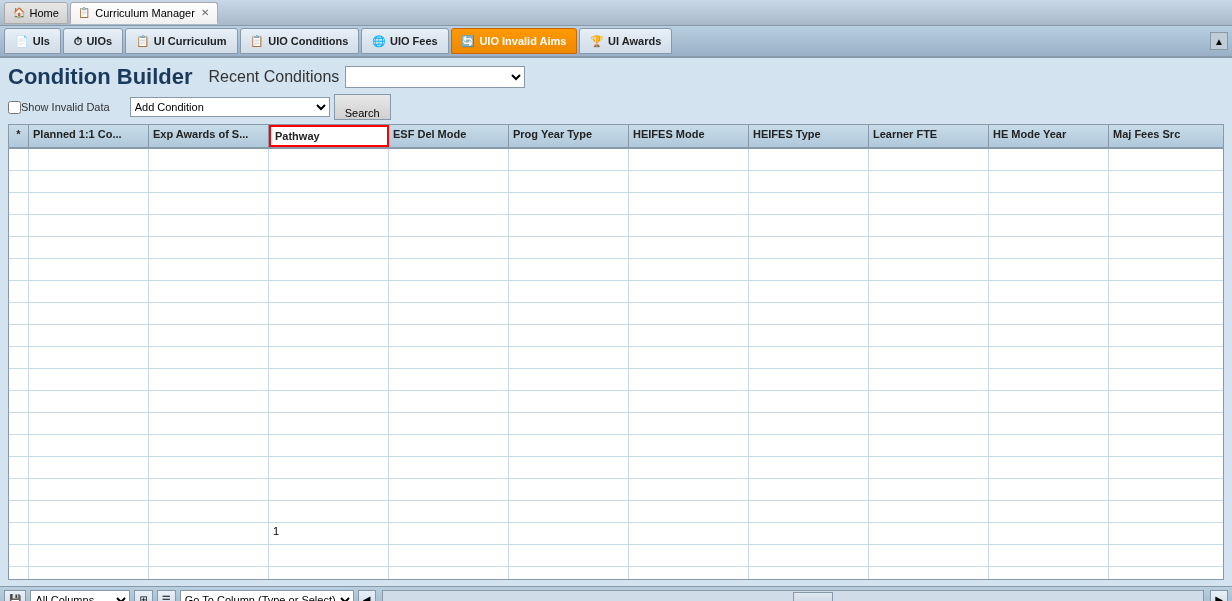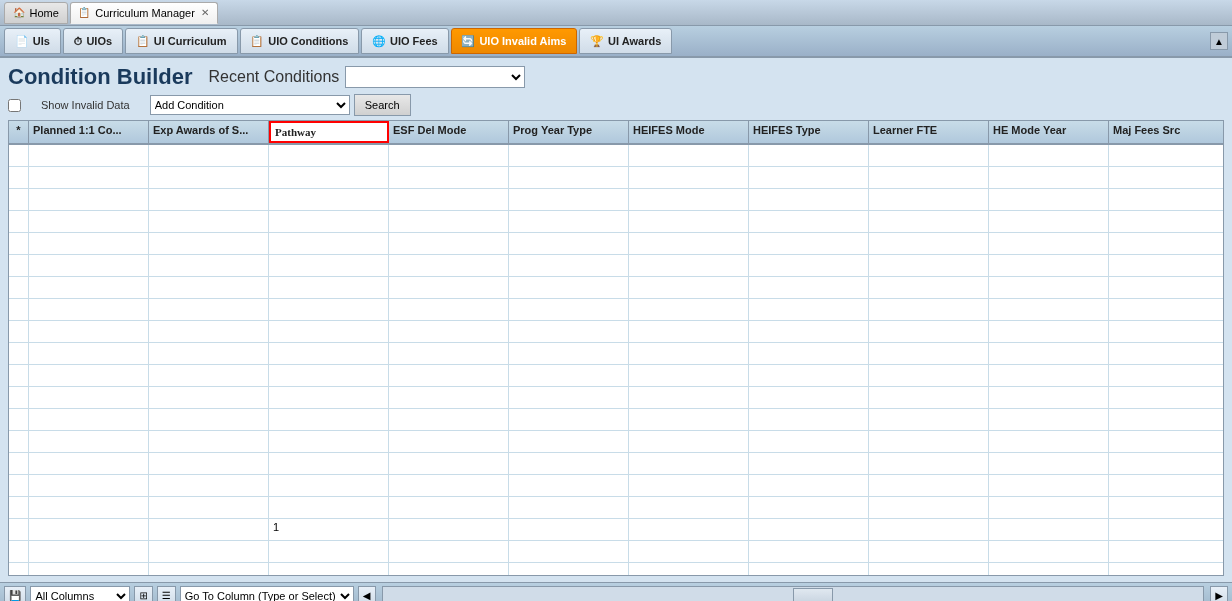--- a/index.html
+++ b/index.html
@@ -110,38 +110,38 @@
     .toolbar-row {
       display: flex;
       align-items: center;
       margin-bottom: 4px;
     }
     .show-invalid-label {
       font-size: 11px;
       color: #333;
       display: flex;
       align-items: center;
-      gap: 20px;
+      gap: 0;
     }
     .add-condition-area {
       margin-left: 20px;
       display: flex;
       align-items: center;
       gap: 4px;
     }
     .add-condition-select {
       width: 200px;
       height: 20px;
       font-size: 11px;
       background: white;
       border: 1px solid #8899aa;
     }
     .search-btn {
       height: 22px;
-      padding: 4px 10px;
+      padding: 12px 10px;
       background: linear-gradient(to bottom, #e8e8e8, #d0d0d0);
       border: 1px solid #8899aa;
       font-size: 11px;
       cursor: pointer;
     }
 
     
     .grid-container {
       background: white;
       border: 1px solid #8899aa;
@@ -161,21 +161,20 @@
       color: #222;
       border-right: 1px solid #8899aa;
       overflow: hidden;
       white-space: nowrap;
       text-overflow: ellipsis;
     }
     .grid-header-cell.star { min-width: 20px; max-width: 20px; text-align: center; }
     .grid-header-cell.pathway {
       border: 2px solid red;
       background: #fff;
-      font-family: Liberation Serif, serif;
     }
     .grid-body {
       overflow-y: auto;
       height: 430px;
     }
     .grid-row {
       display: flex;
       border-bottom: 1px solid #c8dce8;
       height: 22px;
     }

